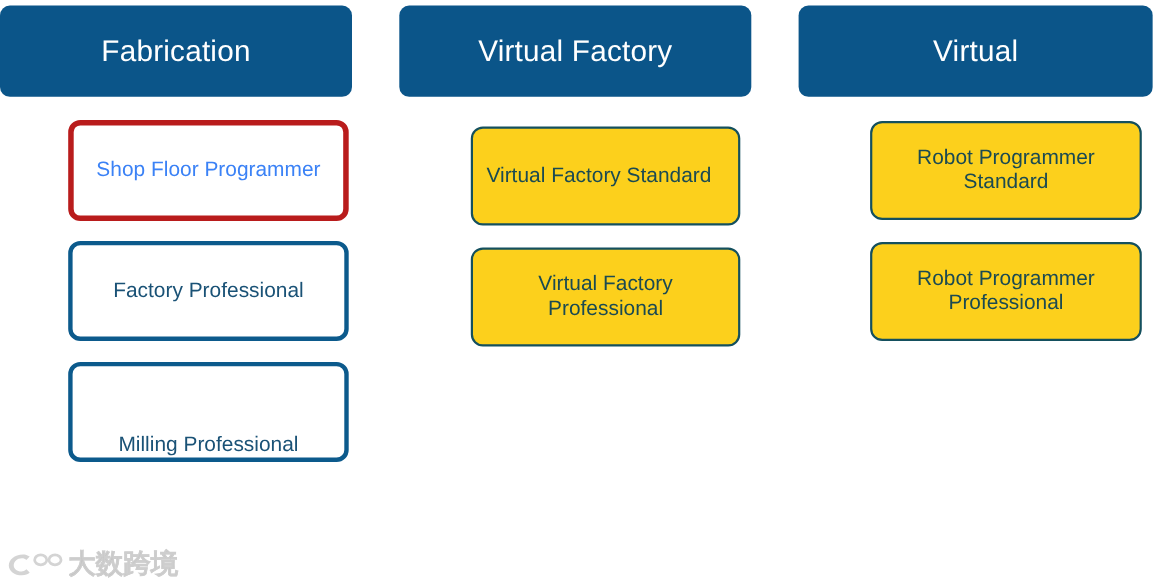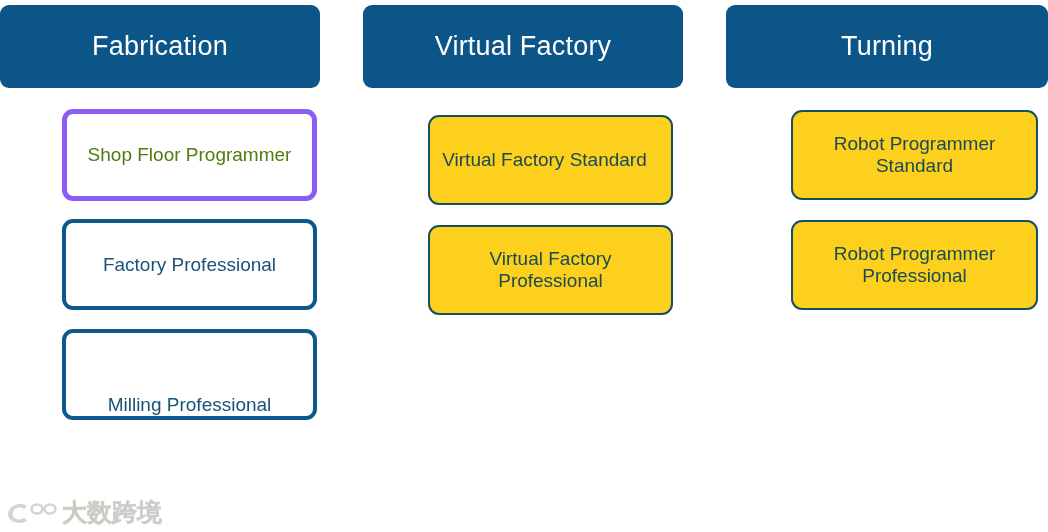--- a/index.html
+++ b/index.html
@@ -57,22 +57,22 @@
   .node.outline-blue {
     background: #ffffff;
     border: 4px solid #0C5A8C;
     color: #1A5276;
     font-size: 19px;
   }
 
   
   .node.outline-red {
     background: #ffffff;
-    border: 5px solid #8b5cf6;
-    color: #4d7c0f;
+    border: 5px solid #b91c1c;
+    color: #3b82f6;
     font-size: 19px;
   }
 
   
   .node.fill-yellow {
     background: #FCD01C;
     border: 2px solid #14505E;
     color: #1B4A52;
     font-size: 19px;
   }
@@ -106,41 +106,41 @@
   #watermark .wm-logo {
     width: 52px;
     height: 26px;
     margin-right: 4px;
     display: block;
   }
   #watermark .wm-text {
     font-family: "DejaVu Sans", sans-serif;
     font-size: 25px;
     font-weight: 700;
-    color: #a16207;
+    color: #737373;
     letter-spacing: 0px;
     line-height: 26px;
     -webkit-text-stroke: 0.4px #8d8d8d;
   }
 </style>
 </head>
 <body>
 
 <div id="canvas">
 
   <div class="col-header" style="left:0px;  top:5px; width:320px; height:83px;">
     <span class="col-header-text">Fabrication</span>
   </div>
 
   <div class="col-header" style="left:363px; top:5px; width:320px; height:83px;">
     <span class="col-header-text">Virtual Factory</span>
   </div>
 
   <div class="col-header" style="left:726px; top:5px; width:322px; height:83px;">
-    <span class="col-header-text">Turning</span>
+    <span class="col-header-text">Virtual</span>
   </div>
 
   <div class="node outline-red" style="left:62px; top:109px; width:255px; height:92px;">
     <span class="node-text">Shop Floor Programmer</span>
   </div>
 
   <div class="node outline-blue" style="left:62px; top:219px; width:255px; height:91px;">
     <span class="node-text">Factory Professional</span>
   </div>
 

